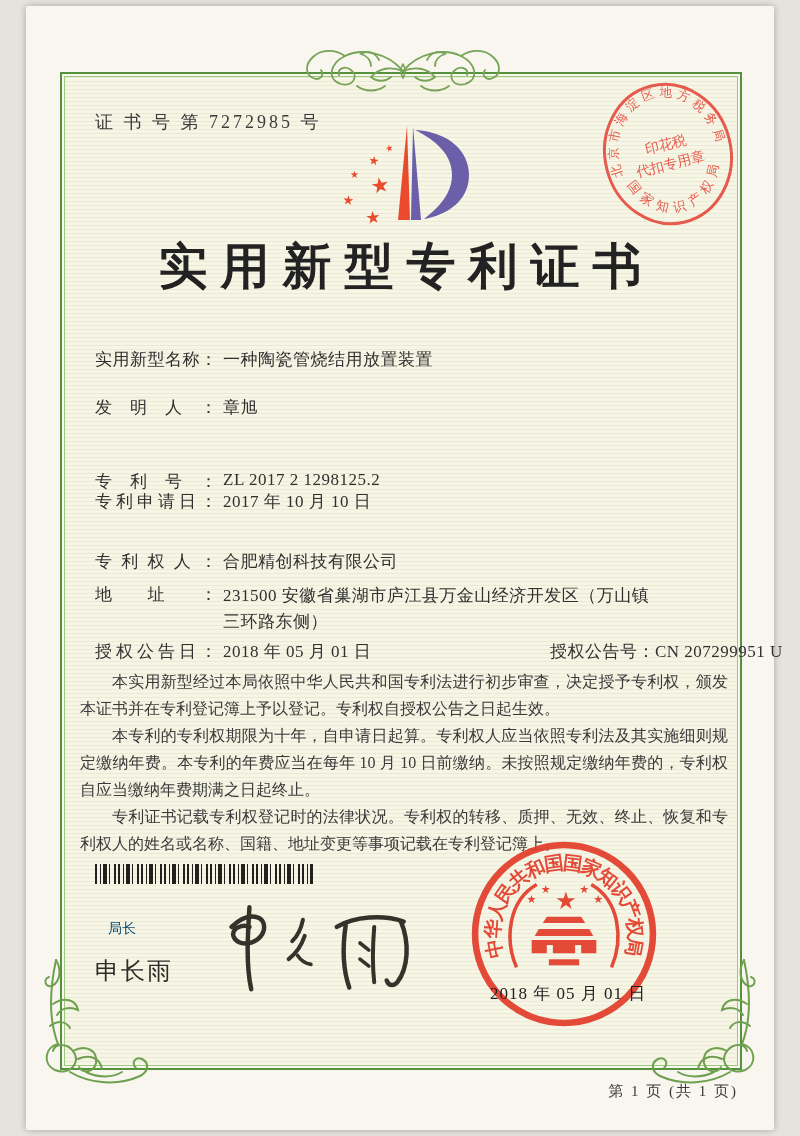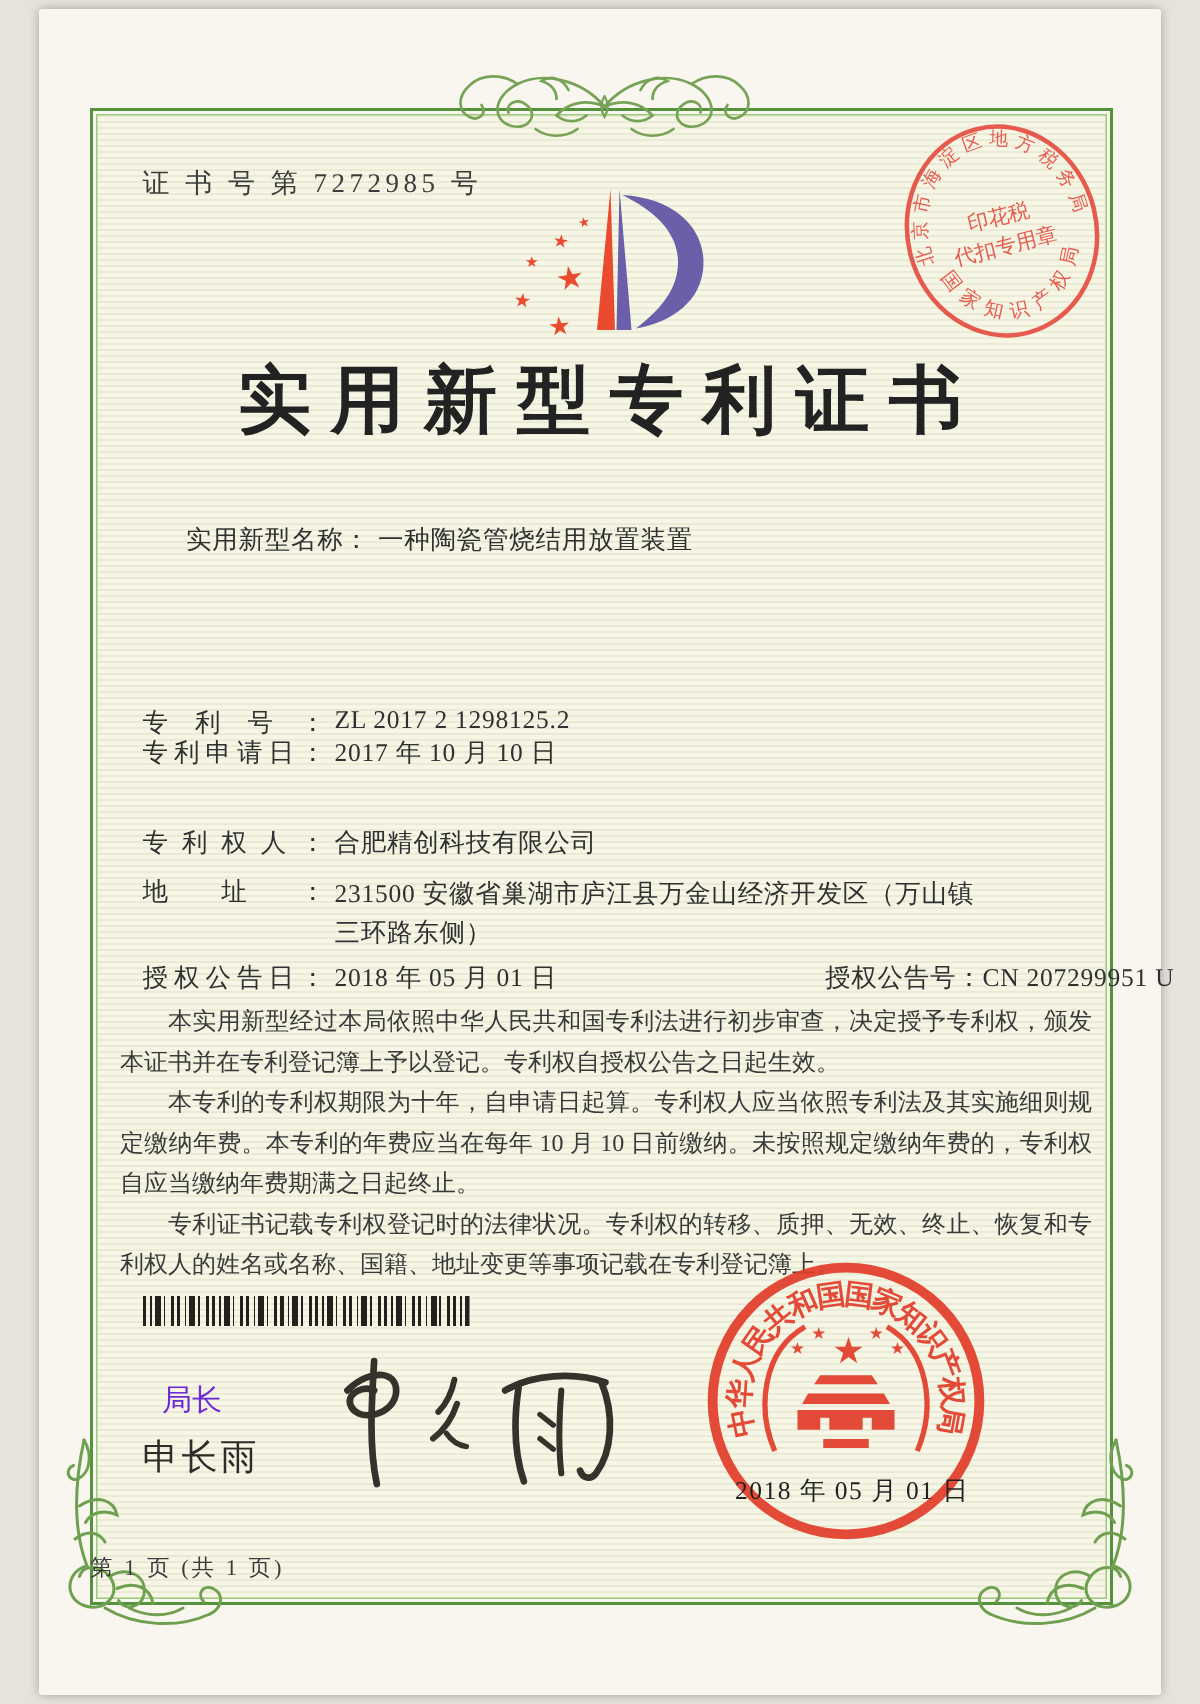--- a/index.html
+++ b/index.html
@@ -59,28 +59,28 @@
   .body-text p{margin:0;text-indent:2em;}
   .barcode{
     position:absolute;left:95px;top:864px;width:218px;height:20px;
     background:repeating-linear-gradient(90deg,
       #23211e 0 2px, transparent 2px 5px,
       #23211e 5px 6px, transparent 6px 8px,
       #23211e 8px 12px, transparent 12px 14px,
       #23211e 14px 15px, transparent 15px 19px,
       #23211e 19px 21px, transparent 21px 23px);
   }
-  .director-title{position:absolute;left:108px;top:920px;font-size:20px;font-family:"Liberation Sans","DejaVu Sans",sans-serif;color:#6d28d9;}
+  .director-title{position:absolute;left:108px;top:920px;font-size:14px;font-family:"Liberation Sans","DejaVu Sans",sans-serif;color:#0c4a6e;}
   .director-name{position:absolute;left:95px;top:955px;font-size:24px;font-family:"Liberation Sans","DejaVu Sans",sans-serif;color:#2e2c28;letter-spacing:2px;}
   .signature{position:absolute;left:212px;top:893px;width:205px;height:108px;}
   .seal{position:absolute;left:468px;top:838px;width:192px;height:192px;opacity:.92;}
   .seal-date{position:absolute;left:490px;top:982px;font-size:17px;letter-spacing:1px;color:#222;z-index:3;}
   .footer{
-    position:absolute;left:60px;top:1036px;width:678px;
-    text-align:left;font-size:15px;letter-spacing:2px;color:#3b3b3b;
+    position:absolute;left:60px;top:1082px;width:678px;
+    text-align:right;font-size:15px;letter-spacing:2px;color:#3b3b3b;
   }
   .orn{position:absolute;}
   svg text.cn-red{fill:#e5463a;}
 </style>
 </head>
 <body>
 
 <div id="canvas">
 
   <div class="paper"></div>
@@ -160,22 +160,25 @@
     </text>
     <text class="cn-red" font-size="13">
       <textPath href="#arcBot" startOffset="0" textLength="126">国家知识产权局</textPath>
     </text>
     <text class="cn-red" x="70" y="73" font-size="14" text-anchor="middle">印花税</text>
     <text class="cn-red" x="70" y="93" font-size="14" text-anchor="middle">代扣专用章</text>
   </svg>
 
   <div class="title">实用新型专利证书</div>
 
-  <div class="field-row" style="top:348px;margin-left:29px;">
+  <div class="field-row" style="top:348px;">
     <span class="field-label">实用新型名称：</span><span class="field-value">一种陶瓷管烧结用放置装置</span>
+  </div>
+  <div class="field-row" style="top:396px;">
+    <span class="field-label">发明人：</span><span class="field-value">章旭</span>
   </div>
   <div class="field-row" style="top:443px;margin-top:27px;">
     <span class="field-label">专利号：</span><span class="field-value">ZL 2017 2 1298125.2</span>
   </div>
   <div class="field-row" style="top:490px;">
     <span class="field-label">专利申请日：</span><span class="field-value">2017 年 10 月 10 日</span>
   </div>
   <div class="field-row" style="top:550px;">
     <span class="field-label">专利权人：</span><span class="field-value">合肥精创科技有限公司</span>
   </div>

